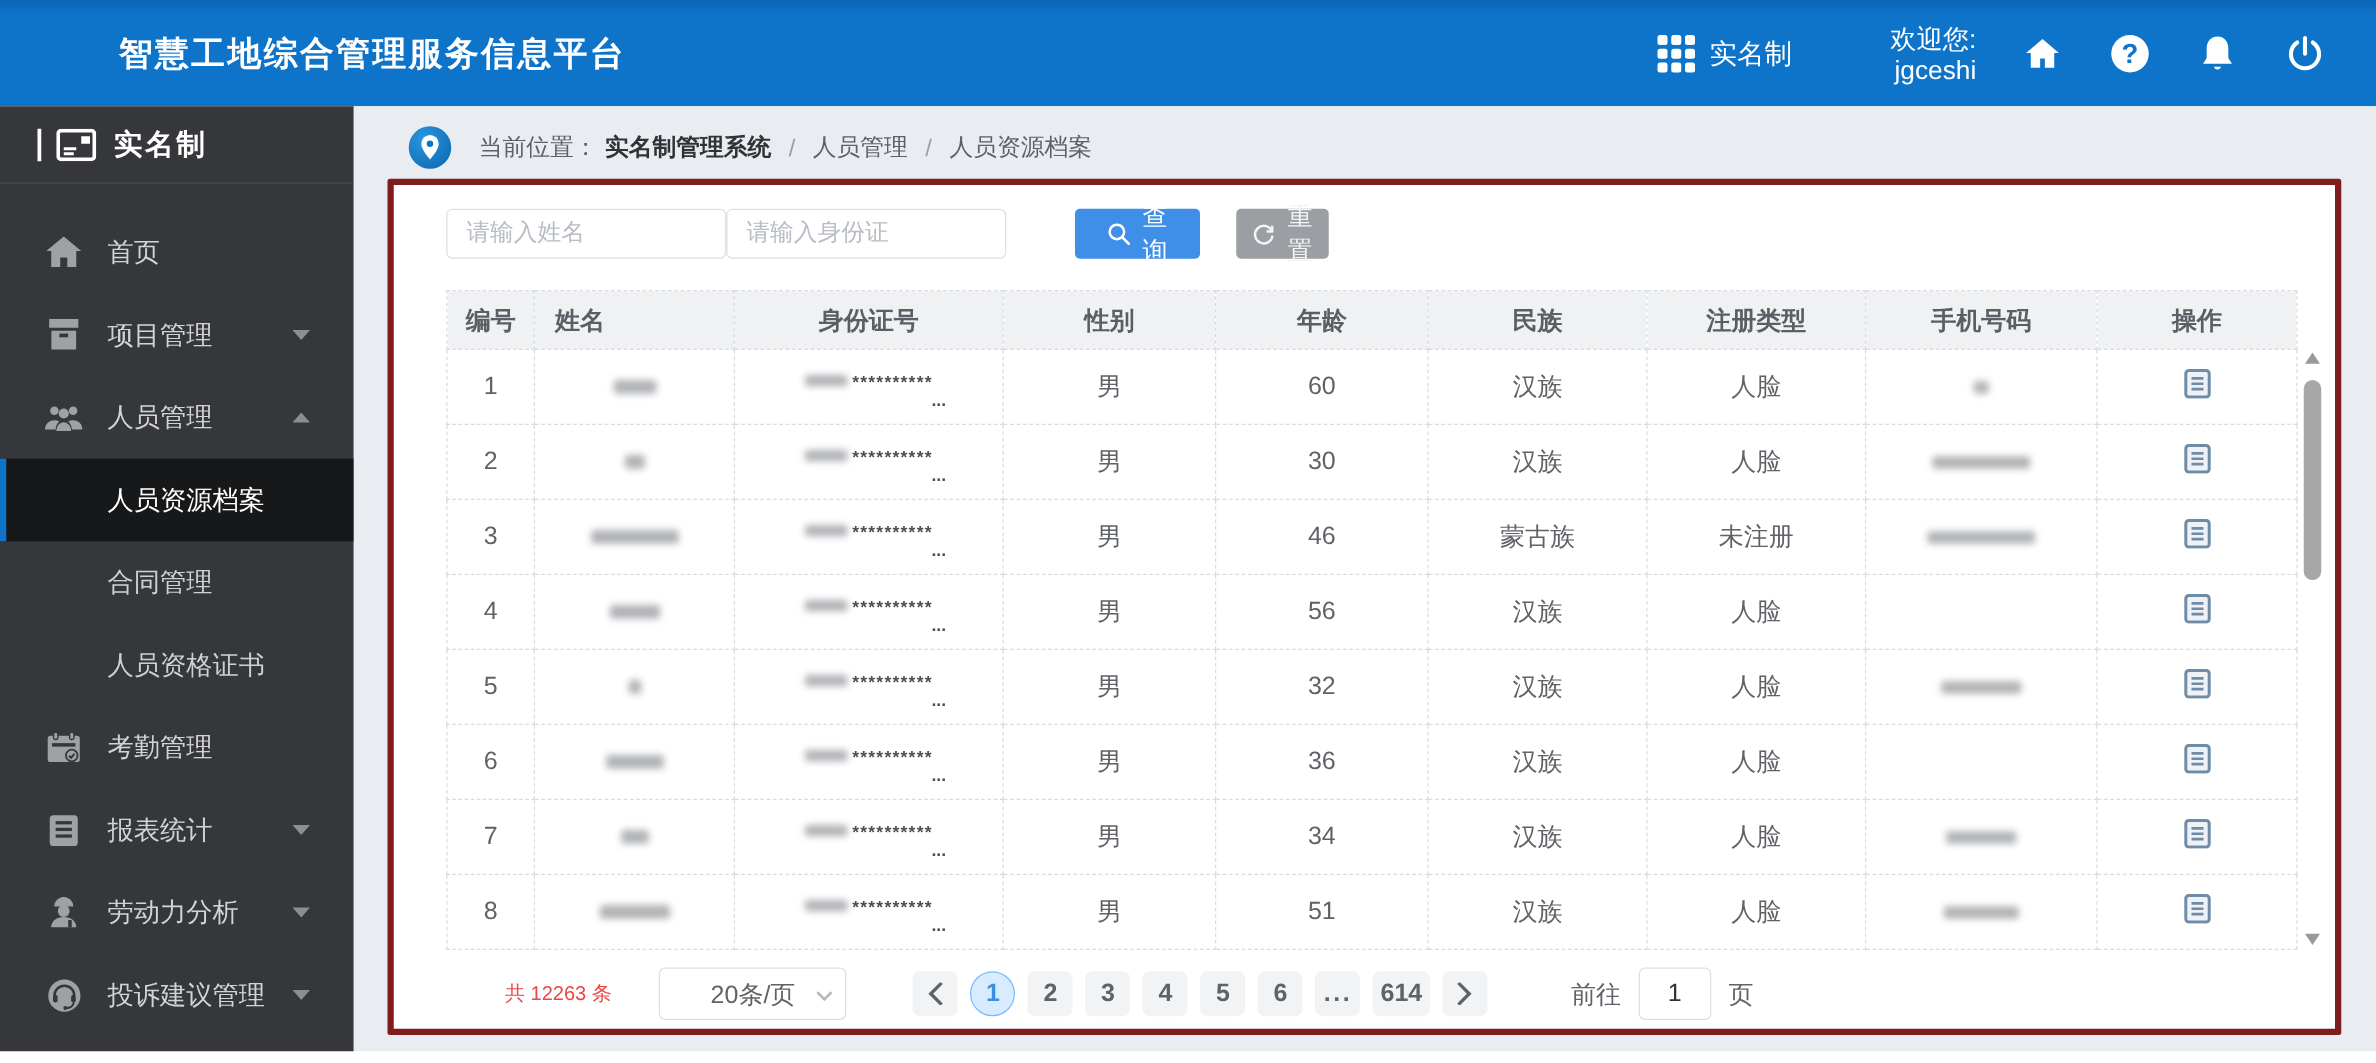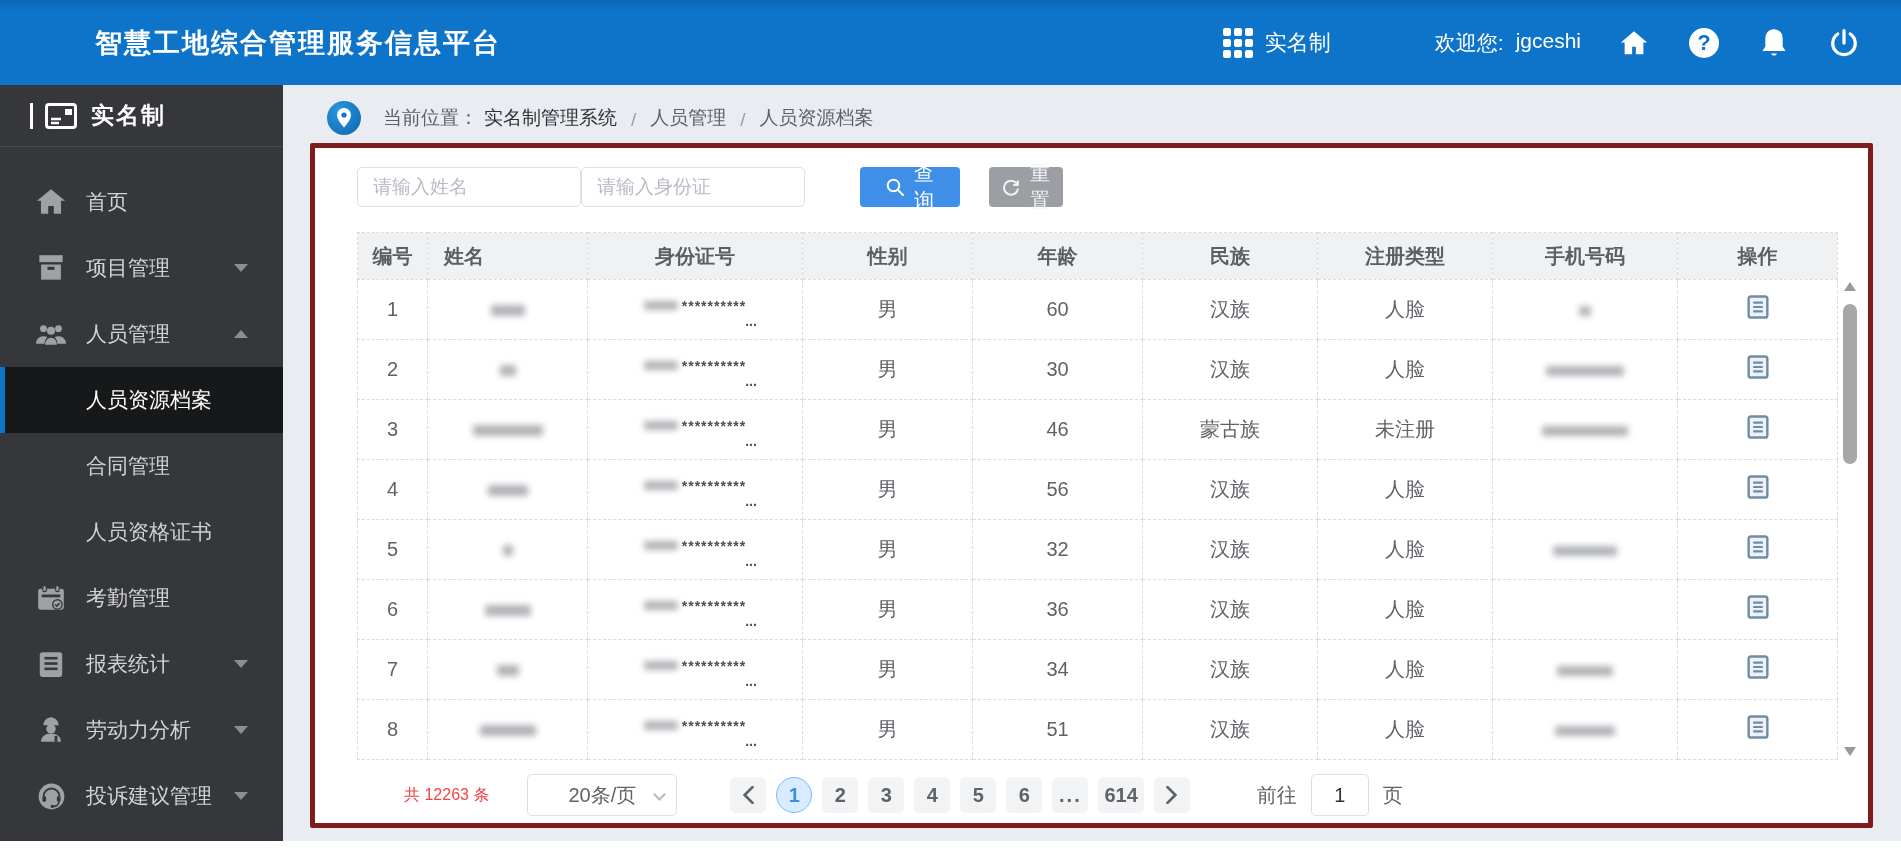--- a/index.html
+++ b/index.html
@@ -9,21 +9,21 @@
   
   .topbar{position:absolute;left:0;top:0;width:1901px;height:85px;
     background:linear-gradient(#0a66b5 0,#0e74c9 14%,#0e74c9 100%);
     display:flex;align-items:center;color:#fff;}
   .topbar-title{margin-left:95px;font-size:27px;font-weight:bold;letter-spacing:2px;}
   .topbar-right{margin-left:auto;display:flex;align-items:center;padding-right:40px;}
   .app-switch{display:flex;align-items:center;cursor:pointer;}
   .grid-icon{display:grid;grid-template-columns:repeat(3,8px);grid-gap:3px;margin-right:12px;}
   .grid-icon i{width:8px;height:8px;background:#fff;border-radius:2px;display:block;}
   .app-switch-label{font-size:22px;}
-  .welcome{margin-left:104px;font-size:21px;display:flex;align-items:flex-start;}
+  .welcome{margin-left:70px;font-size:21px;display:flex;align-items:flex-end;flex-direction:column;}
   .welcome .uname{margin-left:12px;}
   .tb-icon{margin-left:36px;width:34px;height:34px;display:flex;align-items:center;justify-content:center;cursor:pointer;}
   .help-circle{width:30px;height:30px;border-radius:50%;background:#fff;color:#0e74c9;
     font-size:22px;font-weight:bold;display:flex;align-items:center;justify-content:center;}
 
   
   .sidebar{position:absolute;left:0;top:85px;width:283px;height:756px;background:#35373a;color:#cfd0d1;}
   .brand{height:62px;display:flex;align-items:center;padding-left:30px;border-bottom:1px solid #46494d;}
   .brand-bar{width:3px;height:26px;background:#fff;margin-right:12px;}
   .brand-icon{margin-right:14px;display:flex;}
@@ -38,21 +38,21 @@
   .submenu-item{height:66px;display:flex;align-items:center;padding-left:86px;font-size:21px;color:#cfd0d1;cursor:pointer;position:relative;}
   .submenu-item.active{background:#17181a;color:#fff;}
   .submenu-item.active::before{content:"";position:absolute;left:0;top:0;width:5px;height:100%;background:#0e74c9;}
 
   
   .main{position:absolute;left:283px;top:85px;width:1618px;height:756px;background:#e9ecf1;}
   .crumb-row{display:flex;align-items:center;height:50px;margin:8px 0 0 44px;}
   .pin-badge{width:34px;height:34px;border-radius:50%;background:radial-gradient(circle at 35% 30%,#2a96e0,#0b65ad);
     display:flex;align-items:center;justify-content:center;margin-right:22px;}
   .crumb-text{font-size:19px;color:#5d6166;display:flex;align-items:flex-end;}
-  .crumb-root{font-weight:normal;color:#303336;margin-left:6px;}
+  .crumb-root{font-weight:bold;color:#303336;margin-left:6px;}
   .crumb-sep{margin:0 14px;color:#9aa0a6;}
   .crumb-lvl{color:#5d6166;cursor:pointer;}
 
   .panel{position:absolute;left:27px;top:58px;width:1563px;height:685px;background:#fff;
     border:5px solid #7f1d1d;border-radius:2px;}
 
   
   .filter-row{position:absolute;left:42px;top:19px;height:40px;display:flex;align-items:center;}
   .f-input{width:224px;height:40px;border:1px solid #dcdfe6;border-radius:5px;padding:0 15px;
     font-size:19px;color:#333;outline:none;}

